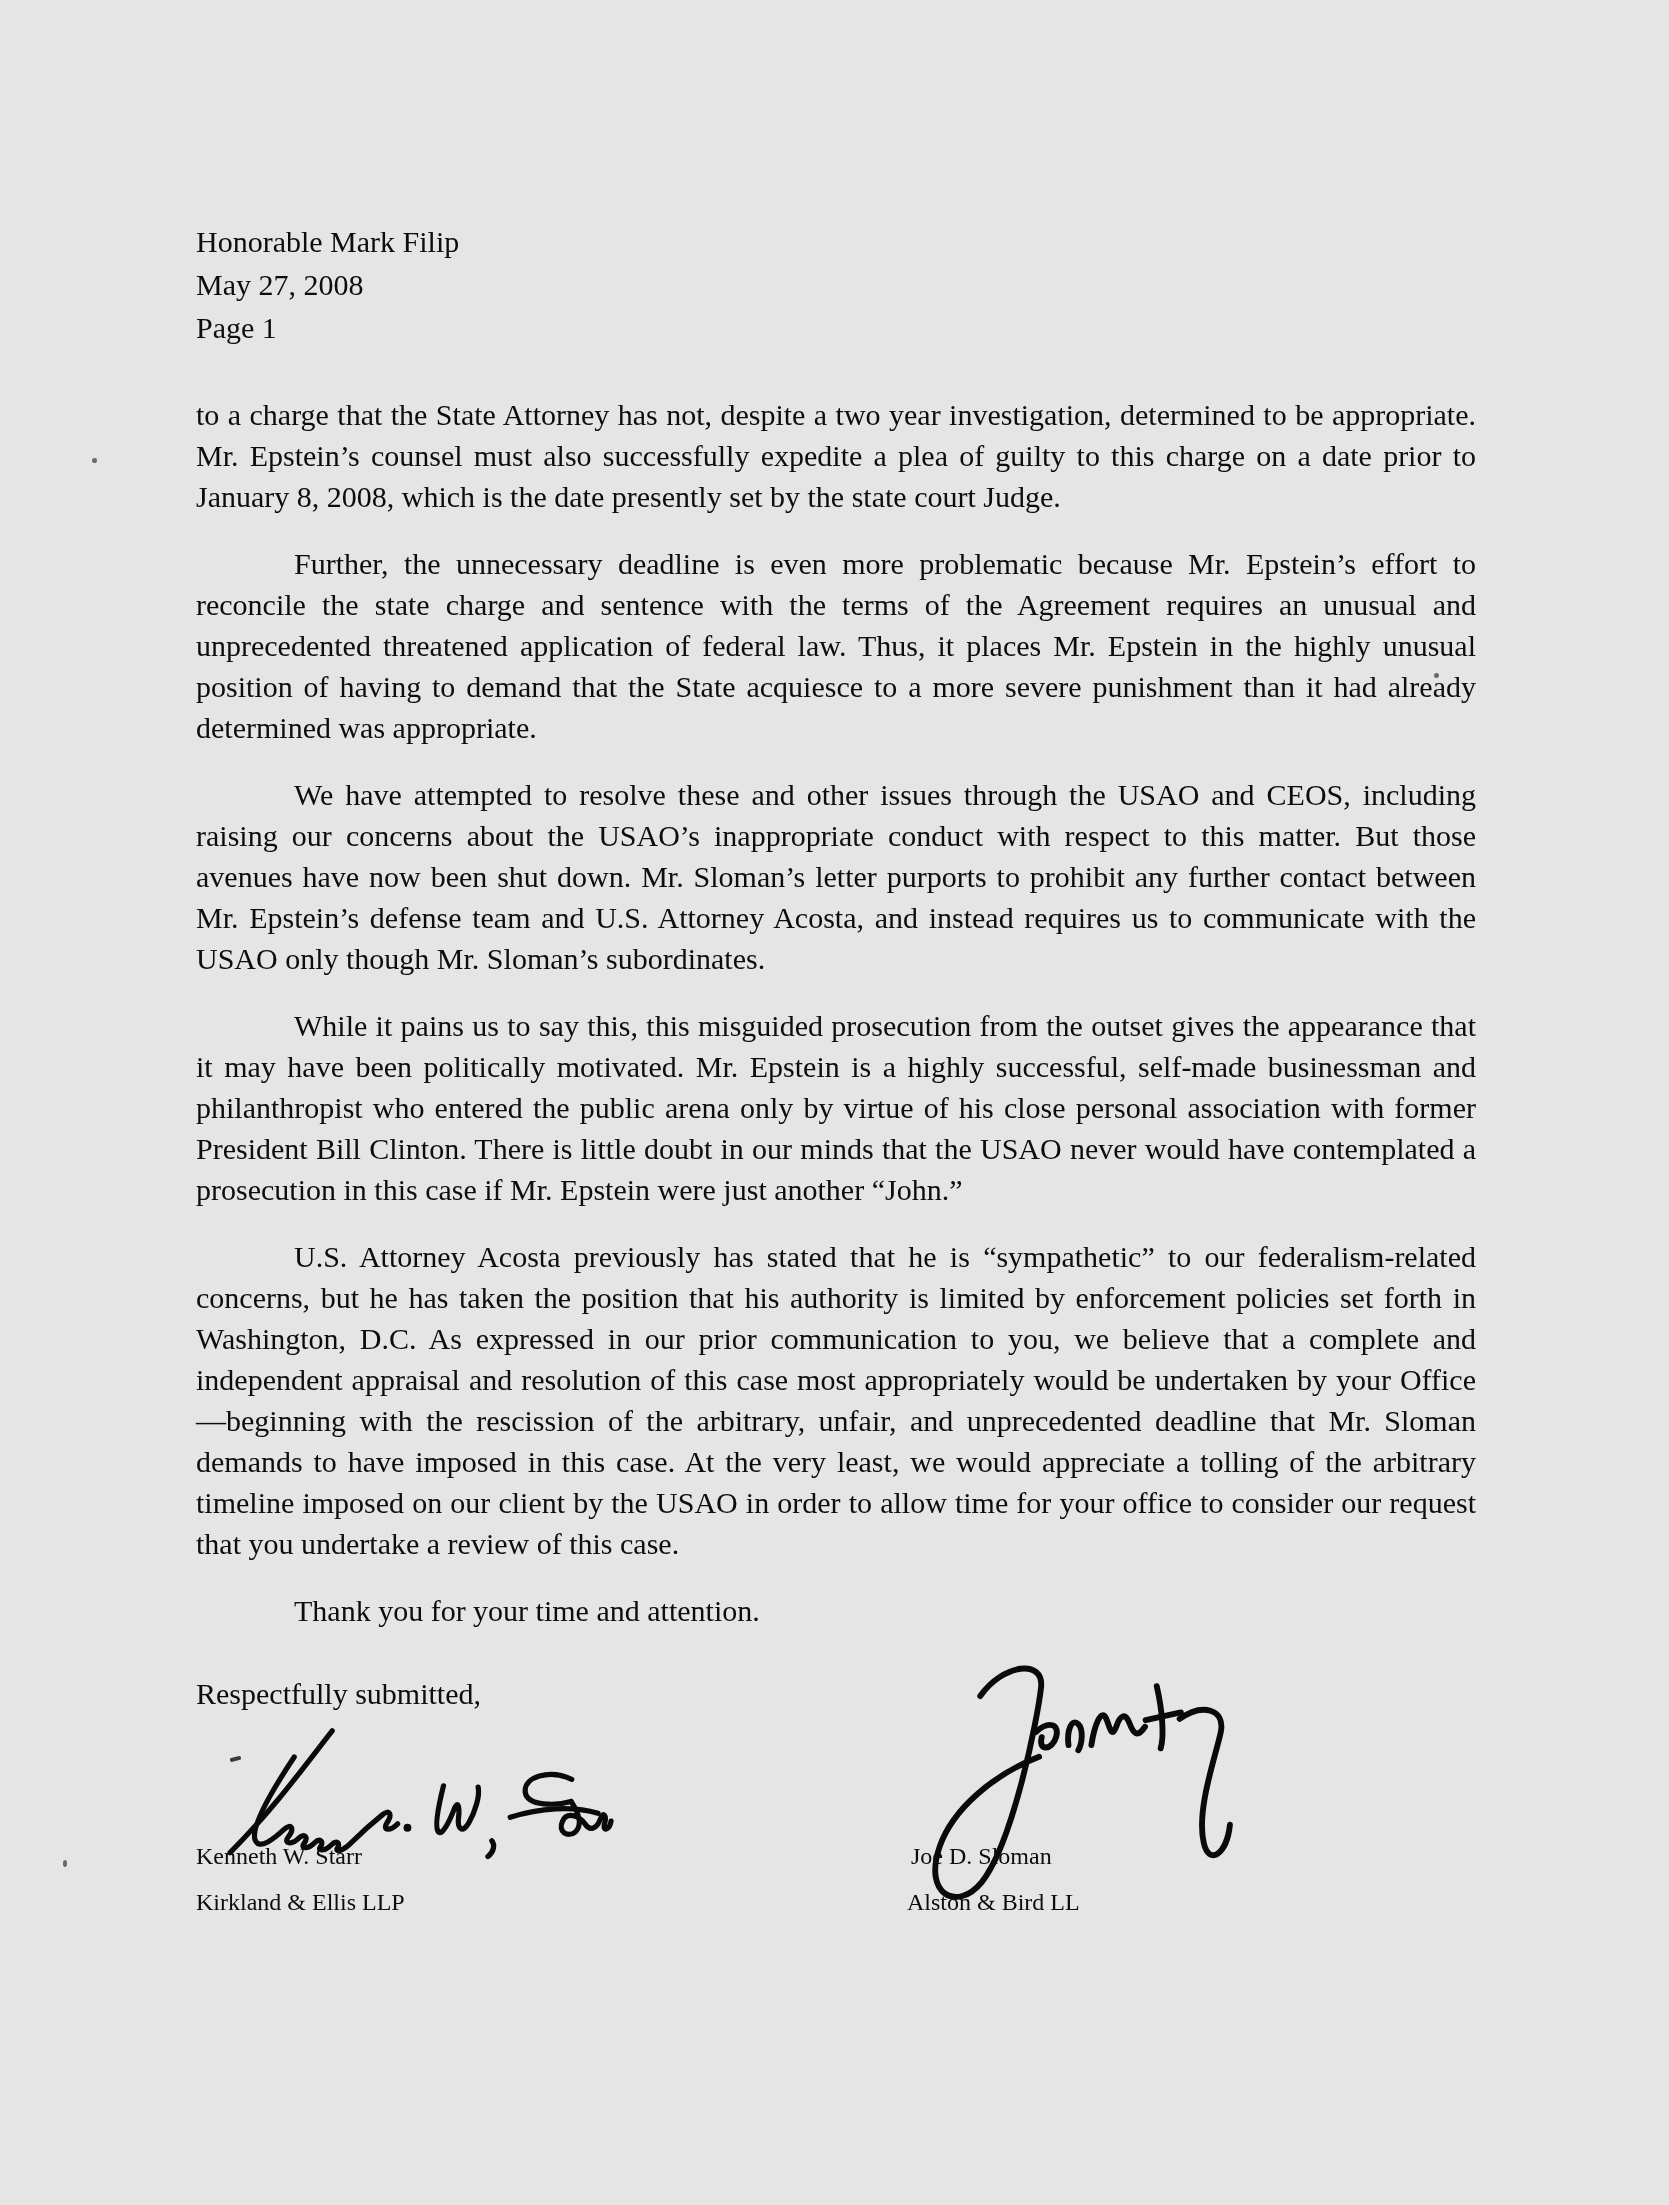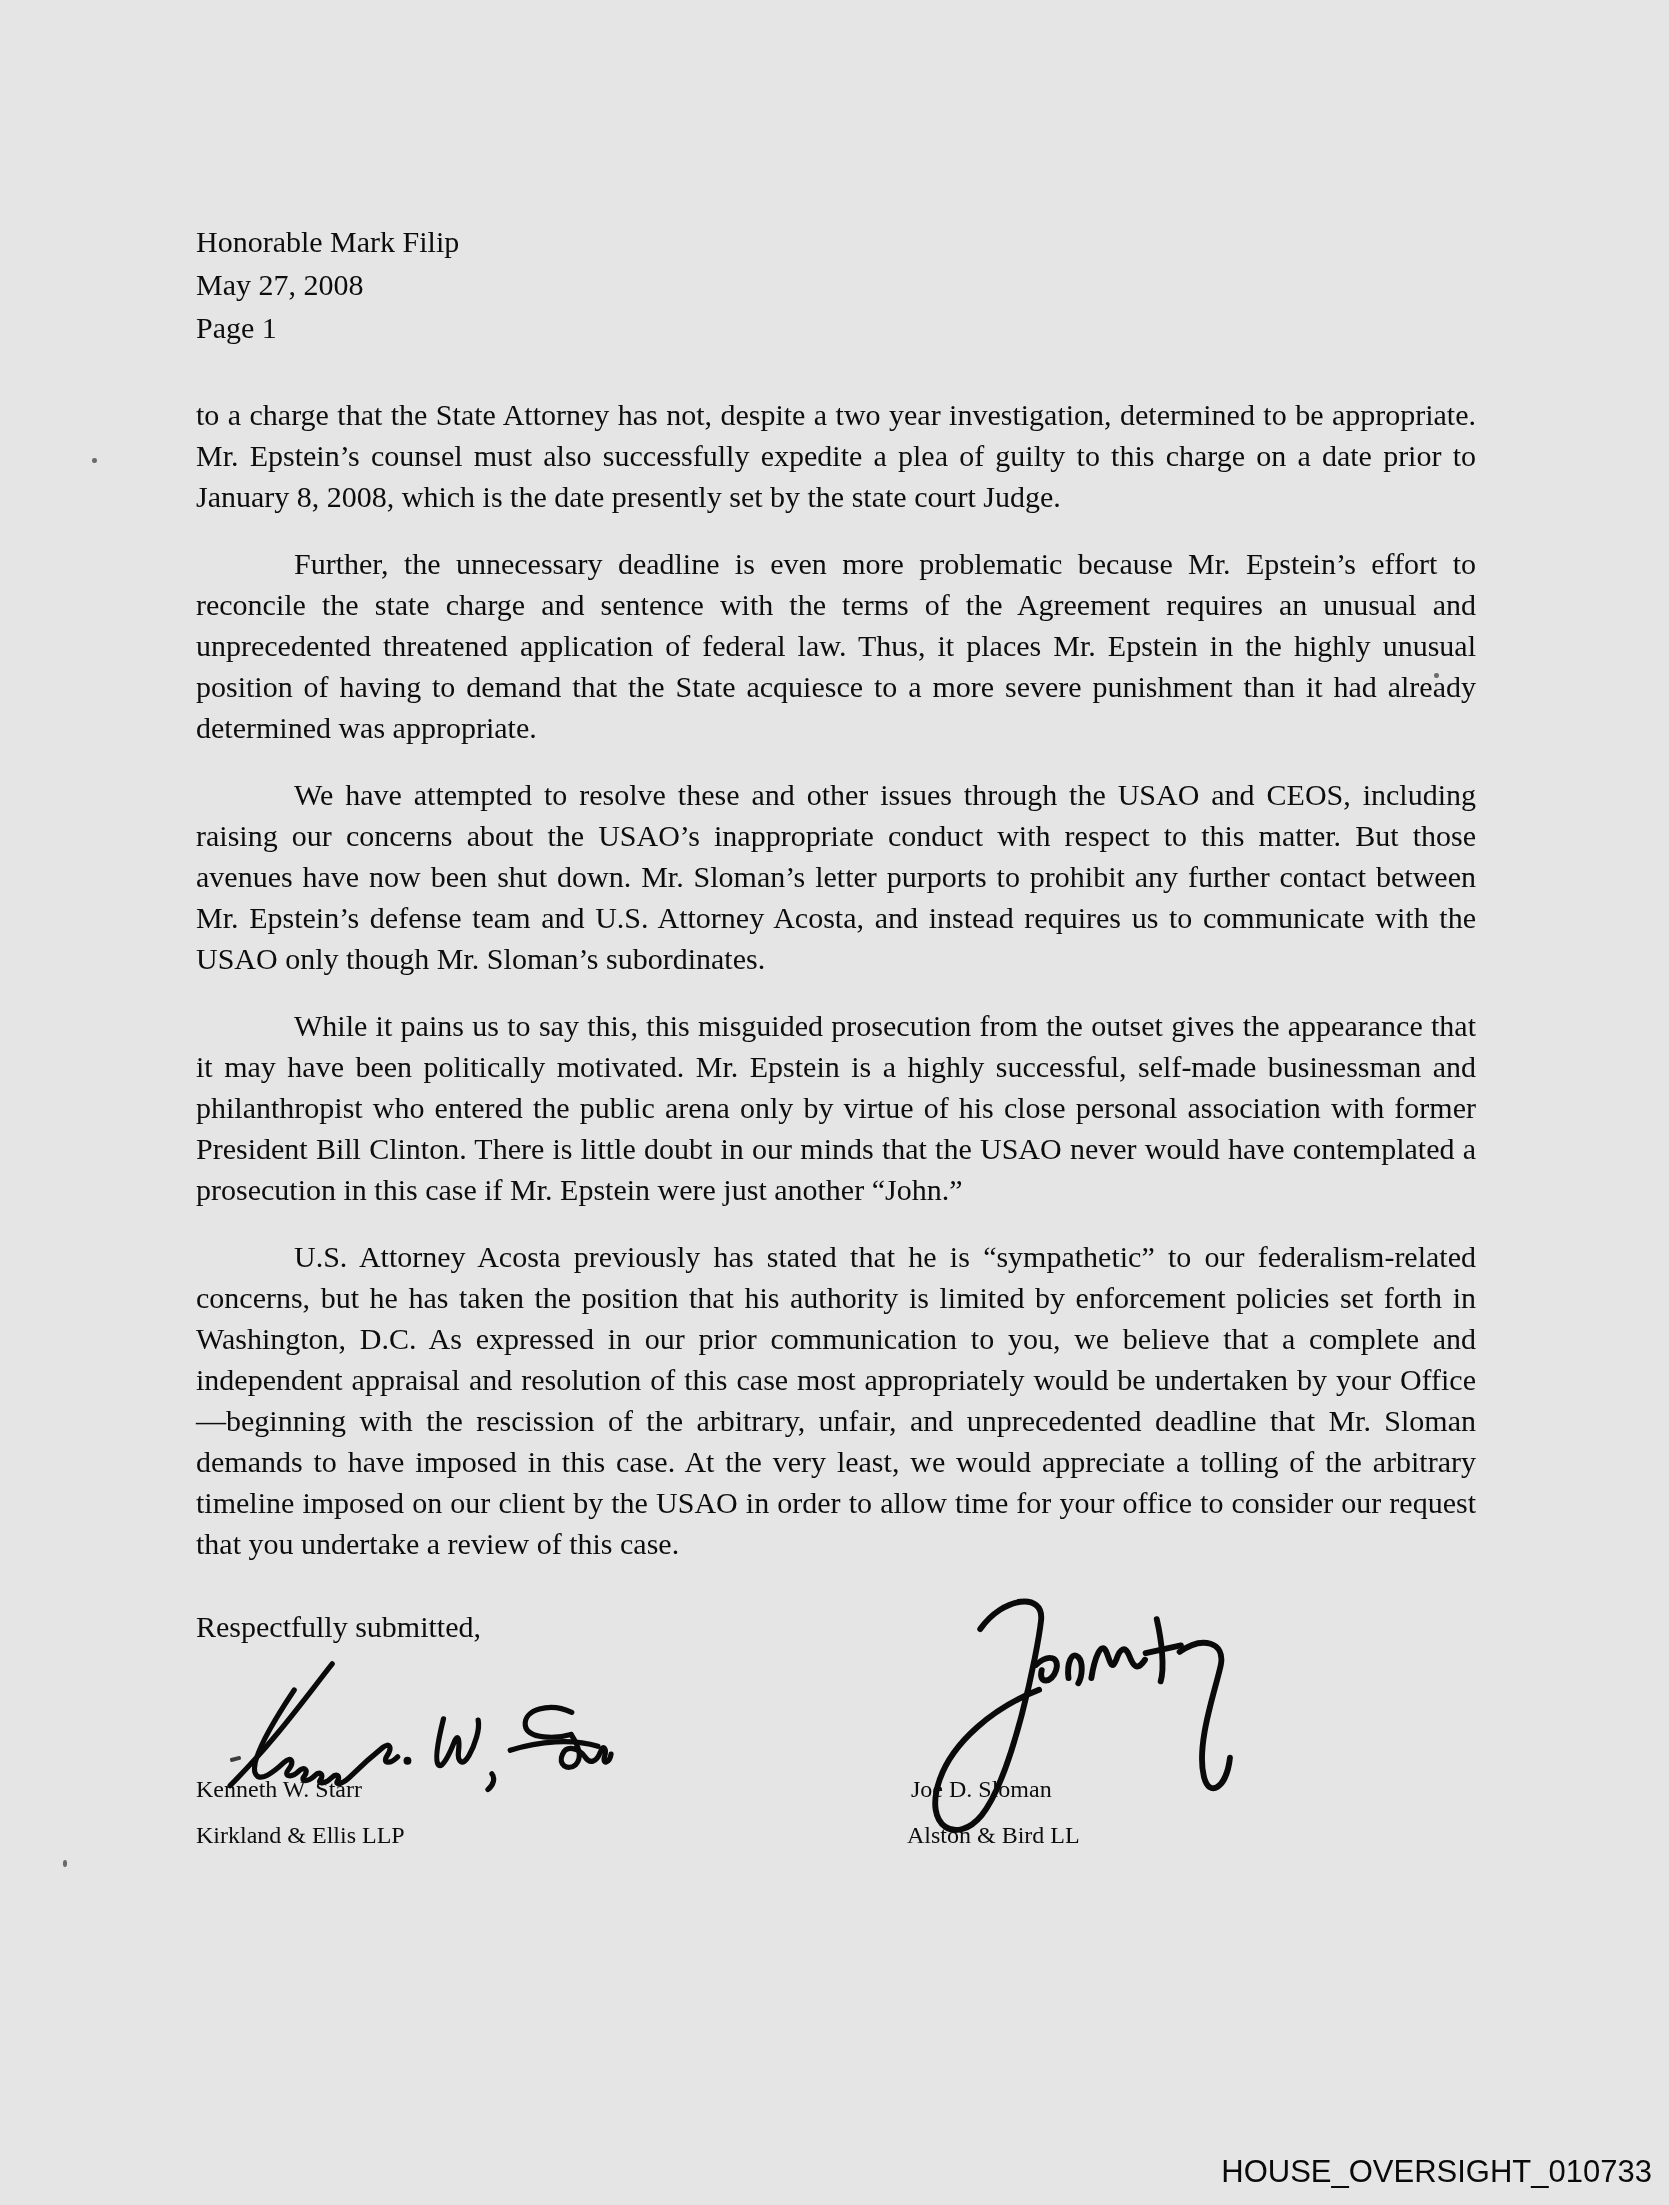--- a/index.html
+++ b/index.html
@@ -48,20 +48,21 @@
     <div>Page 1</div>
   </div>
 
   <div class="body-text">
     <div id="paragraphs">
         <p class="para">to a charge that the State Attorney has not, despite a two year investigation, determined to be appropriate.  Mr. Epstein’s counsel must also successfully expedite a plea of guilty to this charge on a date prior to January 8, 2008, which is the date presently set by the state court Judge.</p>
         <p class="para indent">Further, the unnecessary deadline is even more problematic because Mr. Epstein’s effort to reconcile the state charge and sentence with the terms of the Agreement requires an unusual and unprecedented threatened application of federal law.  Thus, it places Mr. Epstein in the highly unusual position of having to demand that the State acquiesce to a more severe punishment than it had already determined was appropriate.</p>
         <p class="para indent">We have attempted to resolve these and other issues through the USAO and CEOS, including raising our concerns about the USAO’s inappropriate conduct with respect to this matter.  But those avenues have now been shut down.  Mr. Sloman’s letter purports to prohibit any further contact between Mr. Epstein’s defense team and U.S. Attorney Acosta, and instead requires us to communicate with the USAO only though Mr. Sloman’s subordinates.</p>
         <p class="para indent">While it pains us to say this, this misguided prosecution from the outset gives the appearance that it may have been politically motivated.  Mr. Epstein is a highly successful, self-made businessman and philanthropist who entered the public arena only by virtue of his close personal association with former President Bill Clinton.  There is little doubt in our minds that the USAO never would have contemplated a prosecution in this case if Mr. Epstein were just another “John.”</p>
         <p class="para indent">U.S. Attorney Acosta previously has stated that he is “sympathetic” to our federalism-related concerns, but he has taken the position that his authority is limited by enforcement policies set forth in Washington, D.C.  As expressed in our prior communication to you, we believe that a complete and independent appraisal and resolution of this case most appropriately would be undertaken by your Office—beginning with the rescission of the arbitrary, unfair, and unprecedented deadline that Mr. Sloman demands to have imposed in this case.  At the very least, we would appreciate a tolling of the arbitrary timeline imposed on our client by the USAO in order to allow time for your office to consider our request that you undertake a review of this case.</p>
+        <p class="para indent">Thank you for your time and attention.</p>
       </div>
 
     <p class="closing">Respectfully submitted,</p>
 
     <div class="sig-area">
 
       <svg class="sig-svg" style="left:0px; top:-15.7px;" width="419" height="144" viewBox="0 0 640 220">
         <path stroke-width="8" d="M208,12 C170,60 120,130 52,198"></path>
         <path stroke-width="8" d="M150,52 C118,100 84,158 90,178 C96,196 120,176 134,163 C147,151 150,163 141,174 C133,184 146,187 157,176 C166,167 172,175 165,184 C159,192 171,193 181,183 C189,175 196,181 190,189 C185,196 197,196 207,186 C215,178 221,184 216,191 C212,198 224,196 236,184 C248,172 270,152 285,140 C296,131 300,140 292,152 C284,164 296,166 308,154"></path>
         <circle cx="323" cy="160" r="6" fill="#0a0a0a" stroke="none"></circle>
@@ -83,20 +84,19 @@
       </svg>
 
       <div class="sig-name" style="left:0px; top:98px;">Kenneth W. Starr</div>
       <div class="sig-name" style="left:0px; top:144px;">Kirkland &amp; Ellis LLP</div>
 
       <div class="sig-name" style="left:715px; top:98px;">Joe D. Sloman</div>
       <div class="sig-name" style="left:711px; top:144px;">Alston &amp; Bird LL</div>
     </div>
   </div>
 
-  <div class="footer">HOUSE_OVERSIGHT_010733</div>
 
   <div class="artifact" style="left:92px; top:458px; width:4.6px; height:4.6px;"></div>
   <div class="artifact" style="left:1434px; top:673px; width:4.6px; height:4.6px;"></div>
   <div class="artifact dash" style="left:230px; top:1757px; width:10.5px; height:3.9px;"></div>
   <div class="artifact" style="left:63px; top:1860px; width:3.9px; height:6.5px;"></div>
 </div>
 
 
 </body></html>

